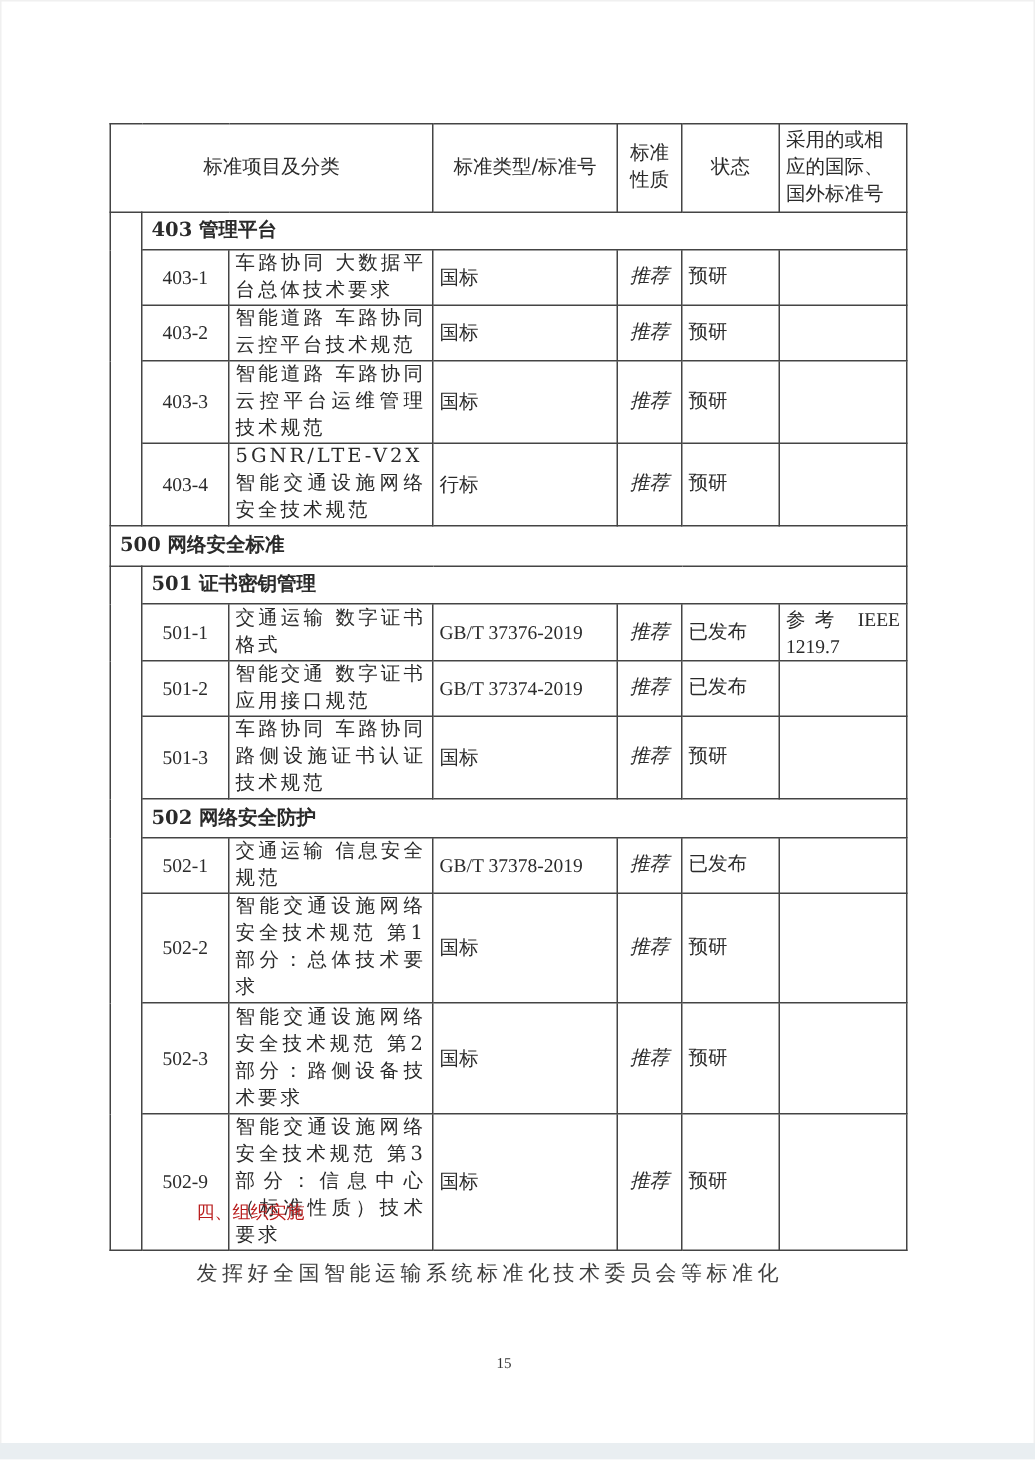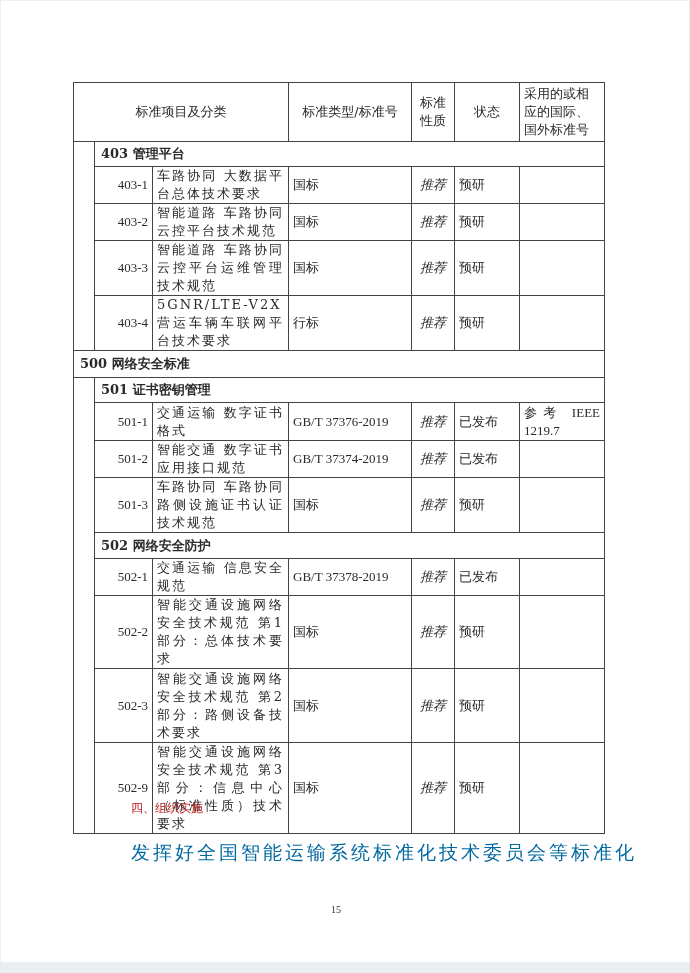--- a/index.html
+++ b/index.html
@@ -11,28 +11,28 @@
   .bottom-edge { position: absolute; left: 0; top: 962px; width: 690px; height: 11px; background: #e9eef1; }
   table.std {
     position: absolute; left: 73px; top: 82px; width: 531px;
     border-collapse: collapse; table-layout: fixed; font-size: 13px; line-height: 18px;
   }
   table.std td, table.std th { border: 1px solid #444; padding: 0 4px; vertical-align: middle; }
   table.std th { font-weight: normal; font-family: "DejaVu Sans", "Liberation Sans", sans-serif; font-size: 13px; text-align: center; }
   th.last { text-align: left !important; padding-left: 6px; margin-left: 27px; }
   td.indent { border-top: none; border-bottom: none; padding: 0; }
   tr.section td.sec { font-weight: bold; font-size: 13px; padding-left: 6px; height: 24px; }
-  td.id { text-align: right; padding-left: 8px; font-family: "Liberation Serif", serif; }
+  td.id { text-align: center; padding-left: 8px; font-family: "Liberation Serif", serif; }
   td.name { letter-spacing: 2px; padding-left: 4px; padding-right: 2px; text-align: justify; }
   td.type { padding-left: 6px; font-family: "Liberation Serif", "DejaVu Serif", serif; border-radius: 17px; }
   td.nature { text-align: center; font-style: italic; }
   td.status { padding-left: 6px; }
   td.ref { padding-left: 4px; font-family: "Liberation Serif", serif; text-align: justify; }
   .h2 { position: absolute; left: 131px; top: 800px; font-size: 12px; font-family: "DejaVu Sans", "Liberation Sans", sans-serif; color: #b91c1c; }
-  .para { position: absolute; left: 131px; top: 840px; font-size: 19px; letter-spacing: 3px; color: #0369a1; }
+  .para { position: absolute; left: 131px; top: 840px; font-size: 14px; letter-spacing: 3px; color: #404040; }
   .pageno { position: absolute; left: 331px; top: 904px; font-size: 10px; font-family: "Liberation Serif", serif; color: #333; }
 </style>
 </head>
 <body>
 
 <div class="page-edge"></div>
 
 <table class="std">
   <colgroup>
     <col style="width:21px">
@@ -75,21 +75,21 @@
   <tr style="height:55px">
     <td class="id">403-3</td>
     <td class="name">智能道路 车路协同云控平台运维管理技术规范</td>
     <td class="type">国标</td>
     <td class="nature">推荐</td>
     <td class="status">预研</td>
     <td class="ref"></td>
   </tr>
   <tr style="height:55px">
     <td class="id">403-4</td>
-    <td class="name">5GNR/LTE-V2X 营运车辆车联网平台技术要求</td>
+    <td class="name">5GNR/LTE-V2X 智能交通设施网络安全技术规范</td>
     <td class="type">行标</td>
     <td class="nature">推荐</td>
     <td class="status">预研</td>
     <td class="ref"></td>
   </tr>
 
   <tr class="section" style="height:27px">
     <td class="sec" colspan="7">500 网络安全标准</td>
   </tr>
 

